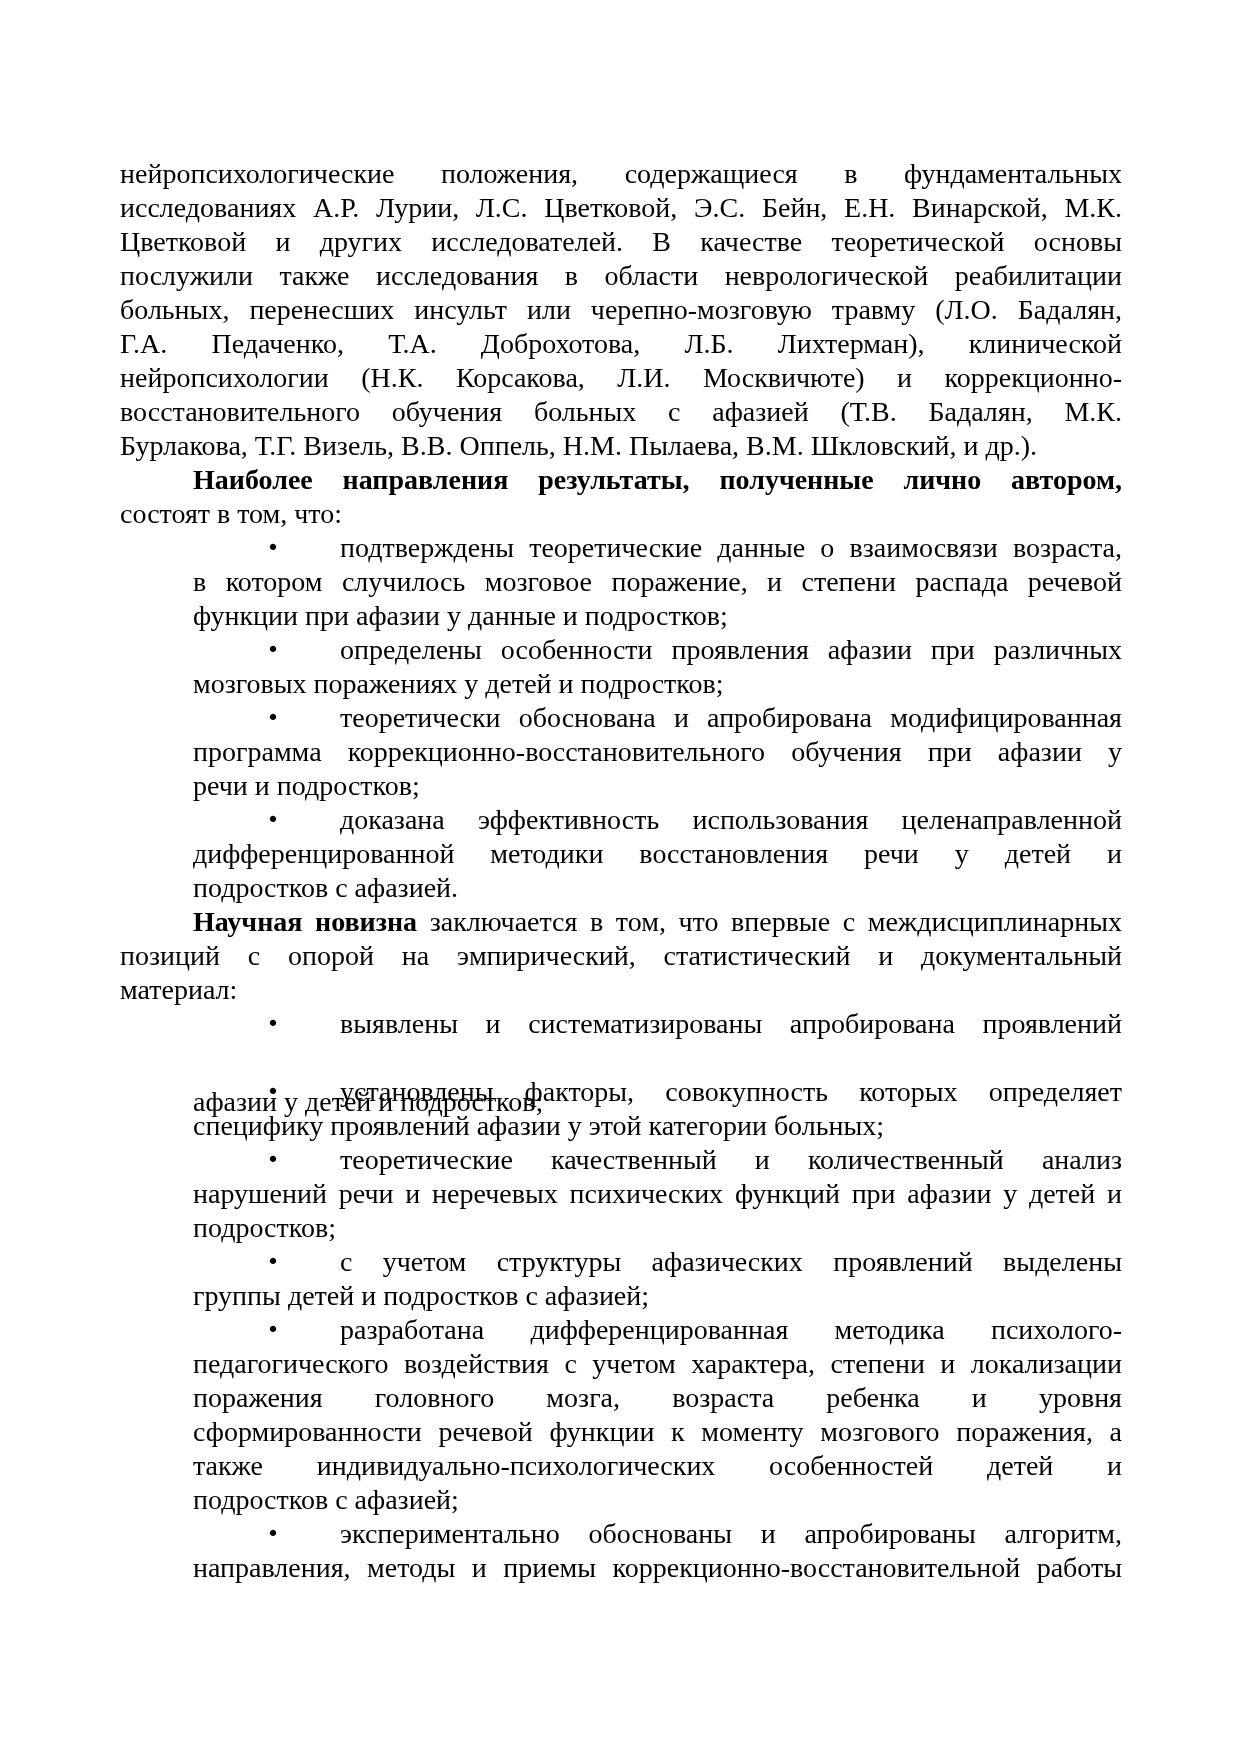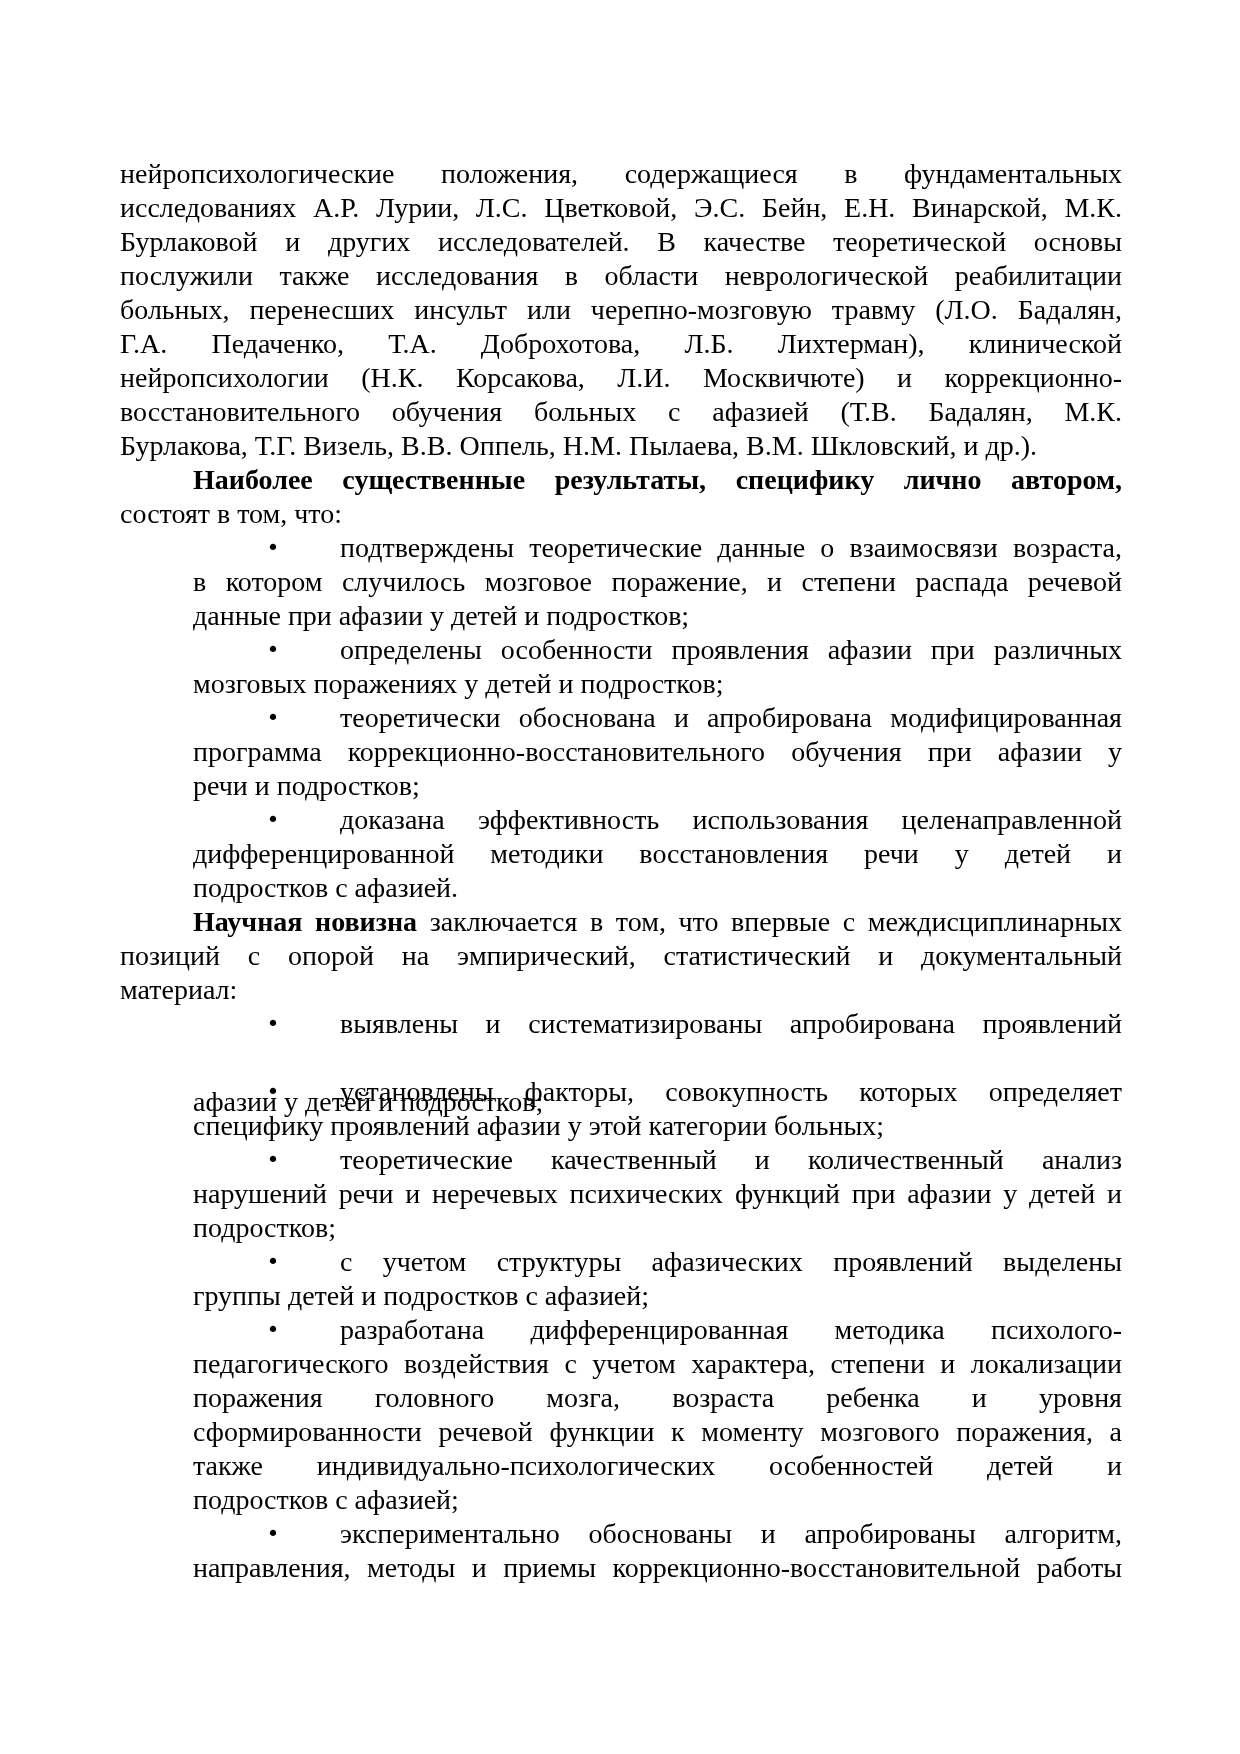--- a/index.html
+++ b/index.html
@@ -24,41 +24,41 @@
   b { font-weight: bold; }
 </style>
 </head>
 <body>
 
 <div class="page">
 
   <div>
     <div class="ln j full" style="top:157px">нейропсихологические положения, содержащиеся в фундаментальных</div>
     <div class="ln j full" style="top:191px">исследованиях А.Р. Лурии, Л.С. Цветковой, Э.С. Бейн, Е.Н. Винарской, М.К.</div>
-    <div class="ln j full" style="top:225px">Бурлаковой и других исследователей. В качестве теоретической основы</div>
+    <div class="ln j full" style="top:225px">Цветковой и других исследователей. В качестве теоретической основы</div>
     <div class="ln j full" style="top:259px">послужили также исследования в области неврологической реабилитации</div>
     <div class="ln j full" style="top:293px">больных, перенесших инсульт или черепно-мозговую травму (Л.О. Бадалян,</div>
     <div class="ln j full" style="top:327px">Г.А. Педаченко, Т.А. Доброхотова, Л.Б. Лихтерман), клинической</div>
     <div class="ln j full" style="top:361px">нейропсихологии (Н.К. Корсакова, Л.И. Москвичюте) и коррекционно-</div>
     <div class="ln j full" style="top:395px">восстановительного обучения больных с афазией (Т.В. Бадалян, М.К.</div>
     <div class="ln l full" style="top:429px">Бурлакова, Т.Г. Визель, В.В. Оппель, Н.М. Пылаева, В.М. Шкловский,  и др.).</div>
   </div>
 
   <div>
-    <div class="ln j ind" style="top:463px"><b>Наиболее существенные результаты, специфику лично автором,</b></div>
+    <div class="ln j ind" style="top:463px"><b>Наиболее направления результаты, полученные лично автором,</b></div>
     <div class="ln l full" style="top:497px">состоят в том, что:</div>
   </div>
 
   <div>
 
     <div>
       <div class="bullet" style="top:531px">•</div>
       <div class="ln j bl-text" style="top:531px">подтверждены теоретические данные о взаимосвязи возраста,</div>
       <div class="ln j ind" style="top:565px">в котором случилось мозговое поражение, и степени распада речевой</div>
-      <div class="ln l ind" style="top:599px">данные при афазии у детей и подростков;</div>
+      <div class="ln l ind" style="top:599px">функции при афазии у данные и подростков;</div>
     </div>
 
     <div>
       <div class="bullet" style="top:633px">•</div>
       <div class="ln j bl-text" style="top:633px">определены особенности проявления афазии при различных</div>
       <div class="ln l ind" style="top:667px">мозговых поражениях у детей и подростков;</div>
     </div>
 
     <div>
       <div class="bullet" style="top:701px">•</div>

